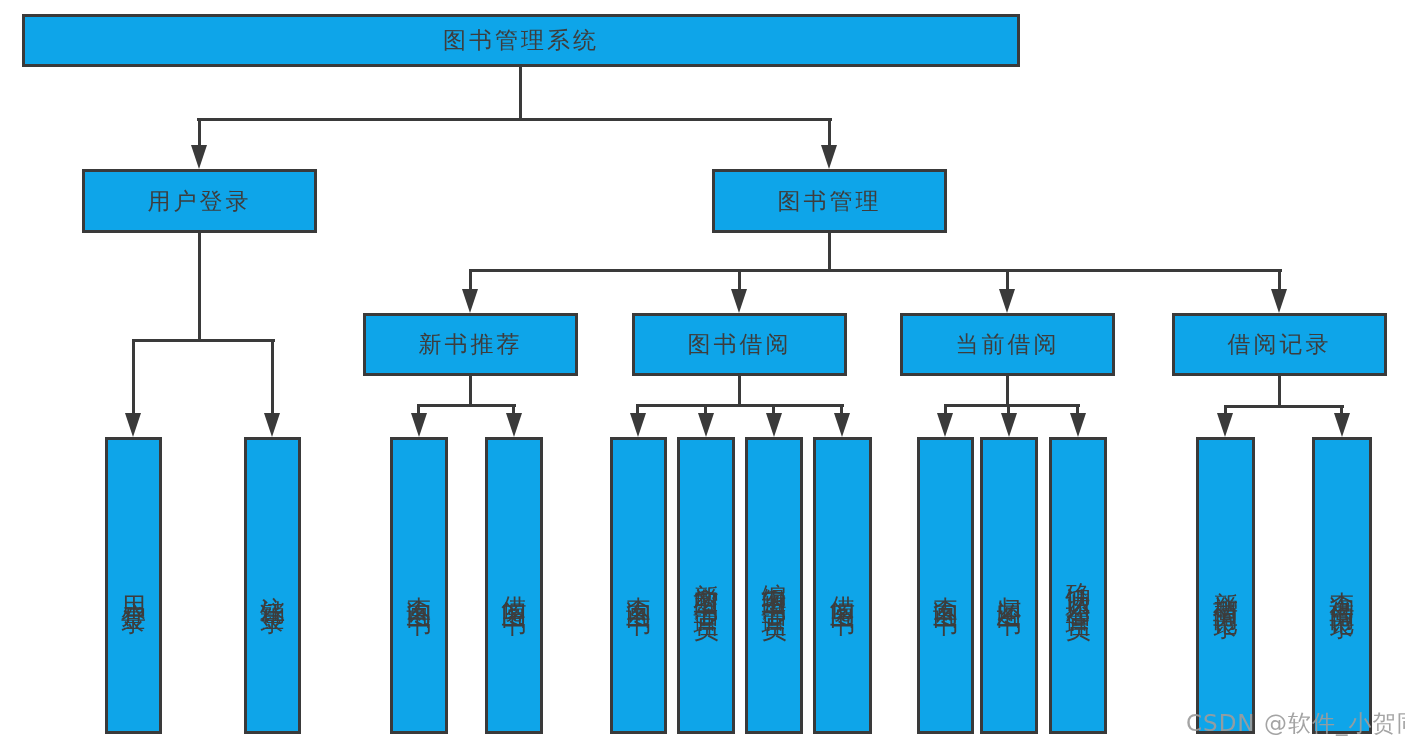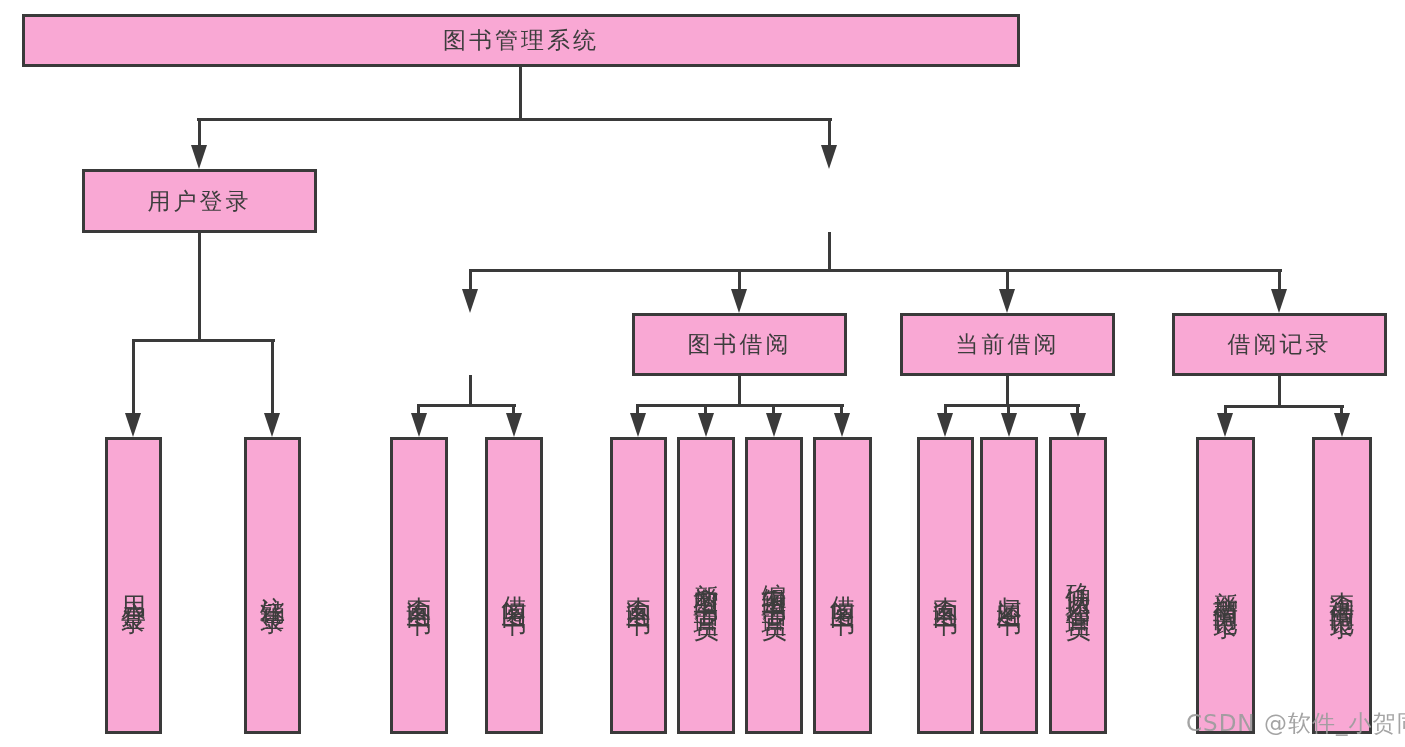--- a/index.html
+++ b/index.html
@@ -15,21 +15,21 @@
     width:1405px;height:747px;
     background:var(--background);
     font-family:"DejaVu Sans","Liberation Sans",sans-serif;
     overflow:hidden;
   }
   
   .node{
     position:absolute;
     box-sizing:border-box;
     border:3px solid var(--line);
-    background:#f9a8d4;
+    background:#0ea5e9;
     display:flex;align-items:center;justify-content:center;
     color:var(--text);
   }
   .node.h .lbl{
     font-size:23px;letter-spacing:3px;line-height:1;white-space:nowrap;
   }
   .node.v .lbl{
     writing-mode:vertical-rl;
     text-orientation:mixed;
     font-size:25px;letter-spacing:5px;line-height:1;
@@ -110,21 +110,27 @@
   <div class="vl" style="left:1340px;top:405px;height:9px"></div>
   <div class="ah" style="left:1334px;top:413px"></div>
 
   <div class="node h" style="left:22px;top:14px;width:998px;height:53px">
     <span class="lbl">图书管理系统</span>
   </div>
 
   <div class="node h" style="left:82px;top:169px;width:235px;height:64px">
     <span class="lbl">用户登录</span>
   </div>
+  <div class="node h" style="left:712px;top:169px;width:235px;height:64px">
+    <span class="lbl">图书管理</span>
+  </div>
 
+  <div class="node h" style="left:363px;top:313px;width:215px;height:63px">
+    <span class="lbl">新书推荐</span>
+  </div>
   <div class="node h" style="left:900px;top:313px;width:215px;height:63px">
     <span class="lbl">当前借阅</span>
   </div>
   <div class="node h" style="left:632px;top:313px;width:215px;height:63px">
     <span class="lbl">图书借阅</span>
   </div>
   <div class="node h" style="left:1172px;top:313px;width:215px;height:63px">
     <span class="lbl">借阅记录</span>
   </div>
 

